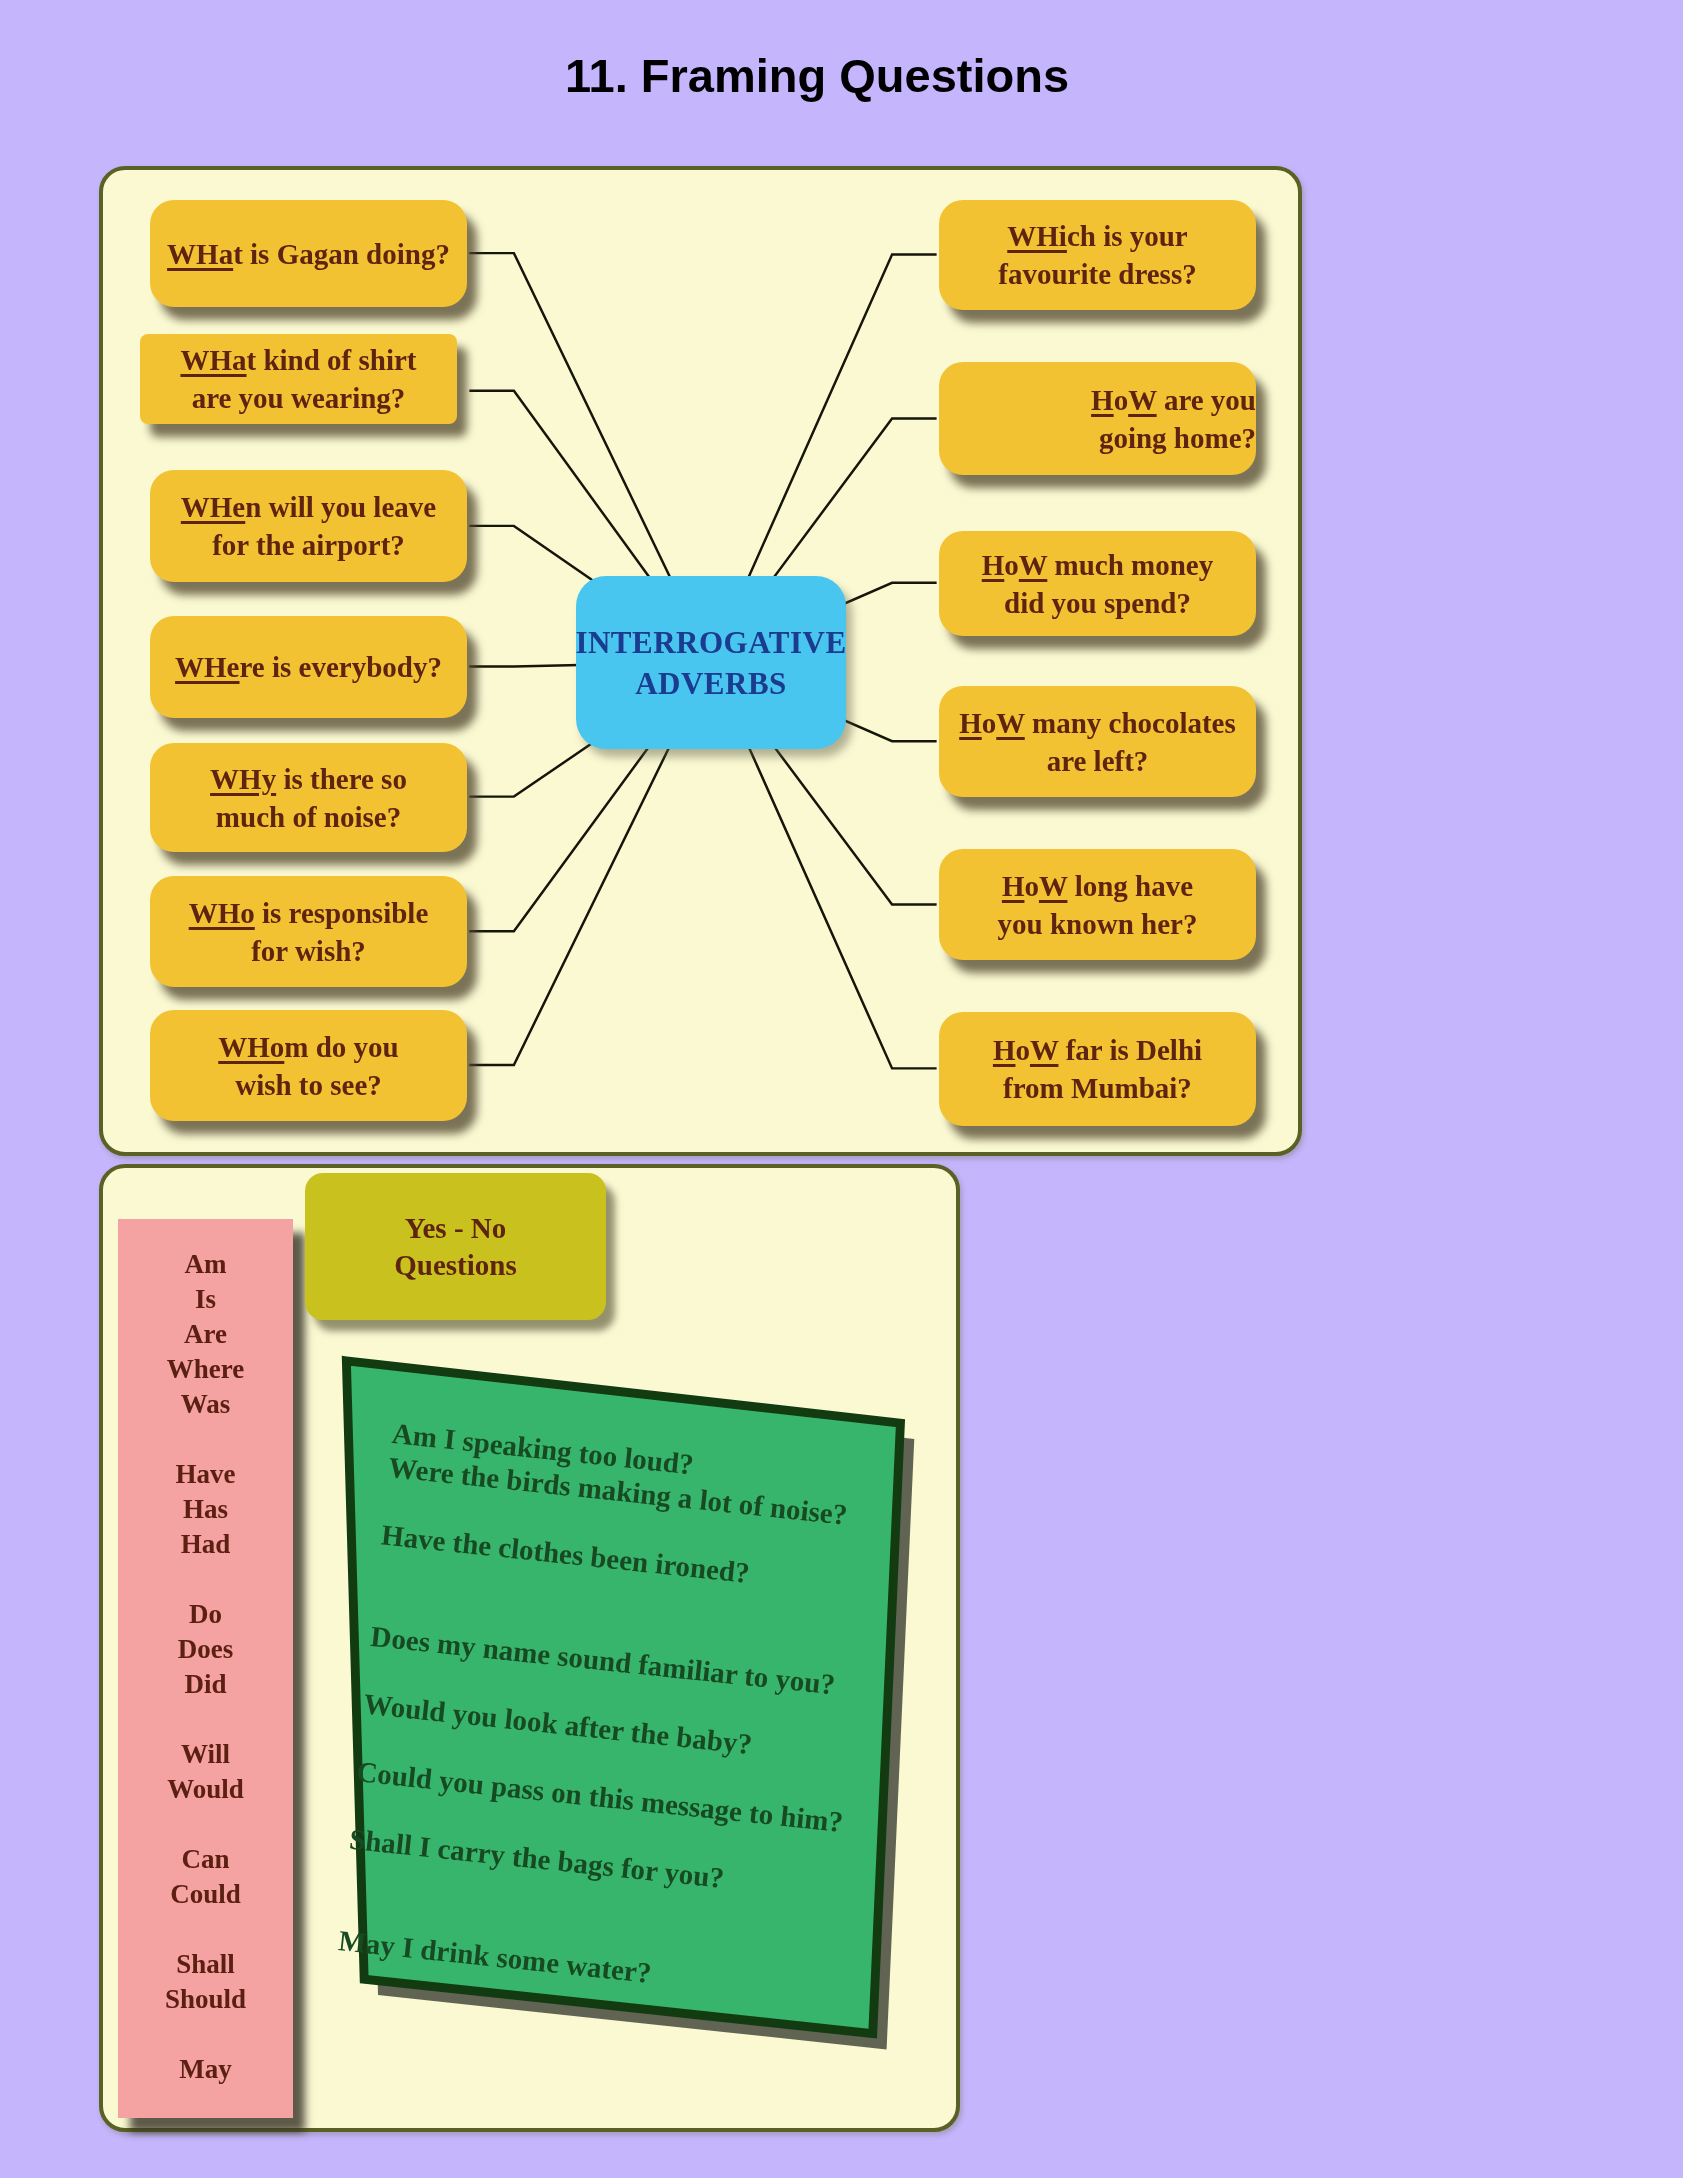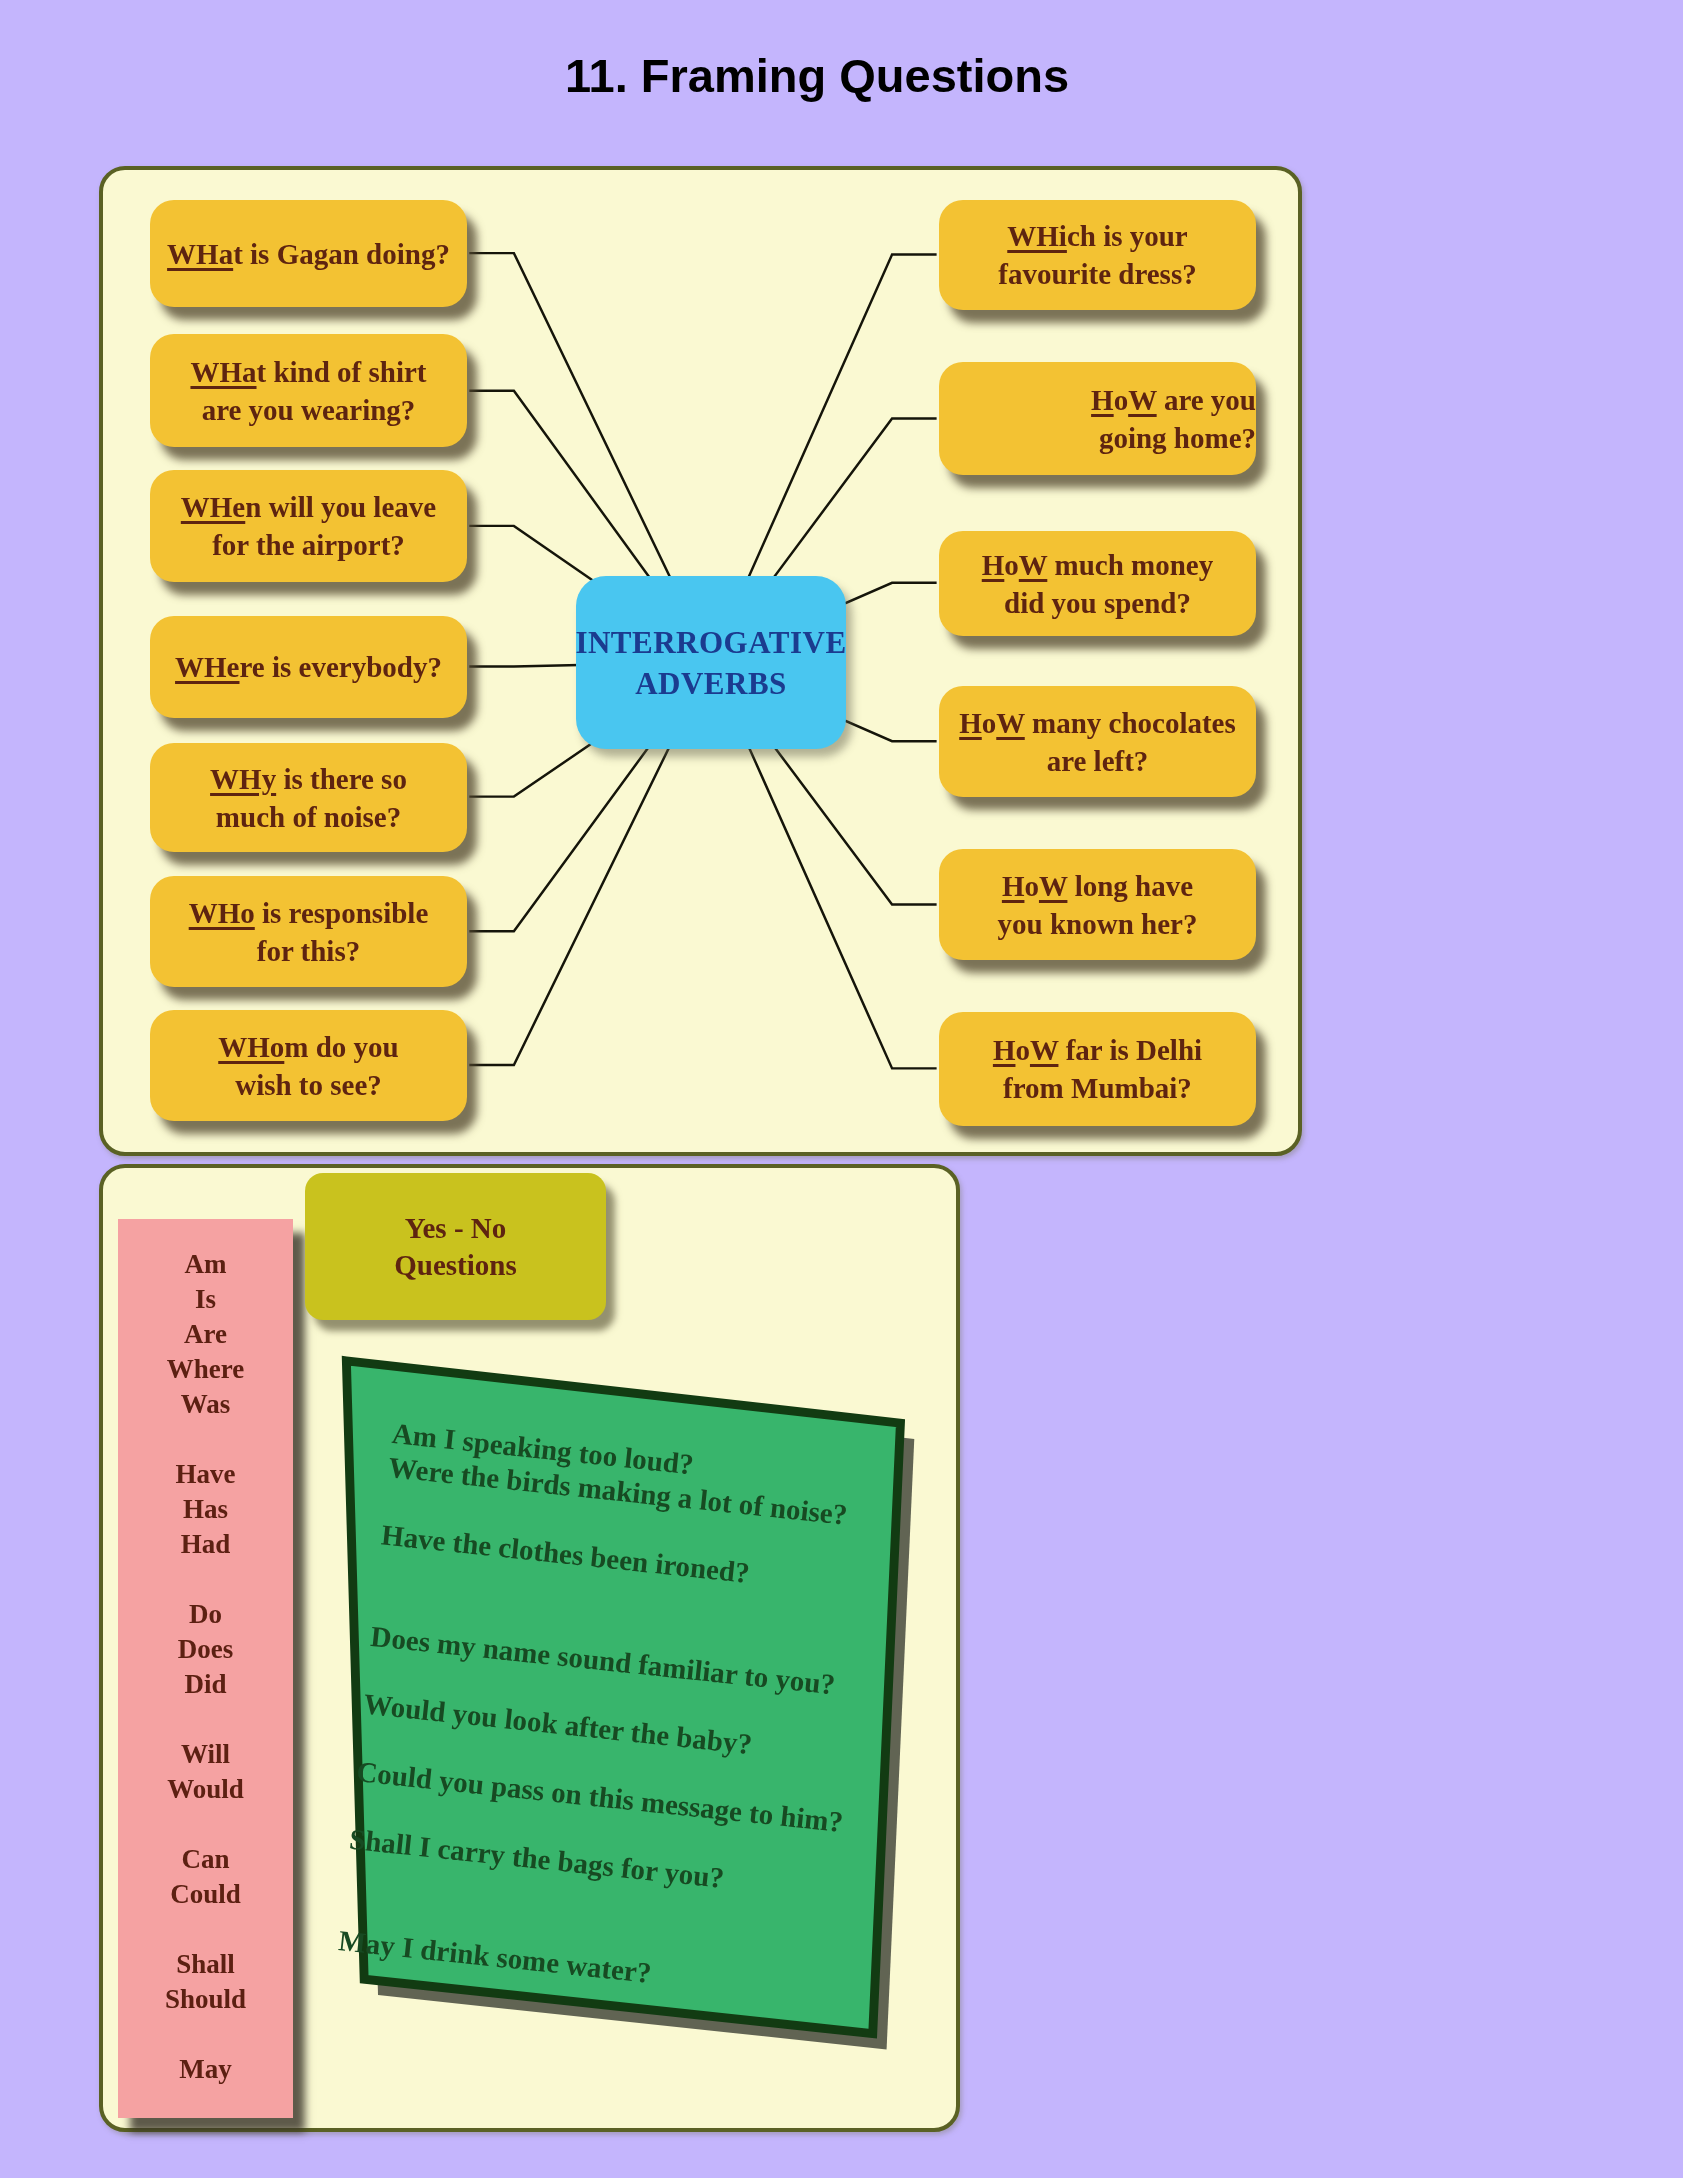--- a/index.html
+++ b/index.html
@@ -125,38 +125,38 @@
 Could you pass on this message to him?
 
 Shall I carry the bags for you?
 
 
 May I drink some water?</div>
 
 <div class="ybox" style="left: 150px; top: 200px; height: 107px;">
       <div><span class="u">WHa</span><span>t is Gagan doing?</span></div>
     </div>
-    <div class="ybox" style="left: 150px; top: 334px; height: 113px;">
+    <div class="ybox" style="left: 140px; top: 334px; height: 90px; border-radius: 8px;">
       <div><span class="u">WHa</span><span>t kind of shirt</span></div>
       <div><span>are you wearing?</span></div>
     </div>
     <div class="ybox" style="left: 150px; top: 470px; height: 112px;">
       <div><span class="u">WHe</span><span>n will you leave</span></div>
       <div><span>for the airport?</span></div>
     </div>
     <div class="ybox" style="left: 150px; top: 616px; height: 102px;">
       <div><span class="u">WHe</span><span>re is everybody?</span></div>
     </div>
     <div class="ybox" style="left: 150px; top: 743px; height: 109px;">
       <div><span class="u">WHy</span><span> is there so</span></div>
       <div><span>much of noise?</span></div>
     </div>
     <div class="ybox" style="left: 150px; top: 876px; height: 111px;">
       <div><span class="u">WHo</span><span> is responsible</span></div>
-      <div><span>for this?</span></div>
+      <div><span>for wish?</span></div>
     </div>
     <div class="ybox" style="left: 150px; top: 1010px; height: 111px;">
       <div><span class="u">WHo</span><span>m do you</span></div>
       <div><span>wish to see?</span></div>
     </div>
     <div class="ybox" style="left: 939px; top: 200px; height: 110px;">
       <div><span class="u">WHi</span><span>ch is your</span></div>
       <div><span>favourite dress?</span></div>
     </div>
     <div class="ybox" style="left: 939px; top: 362px; height: 113px; align-items: flex-end;">

